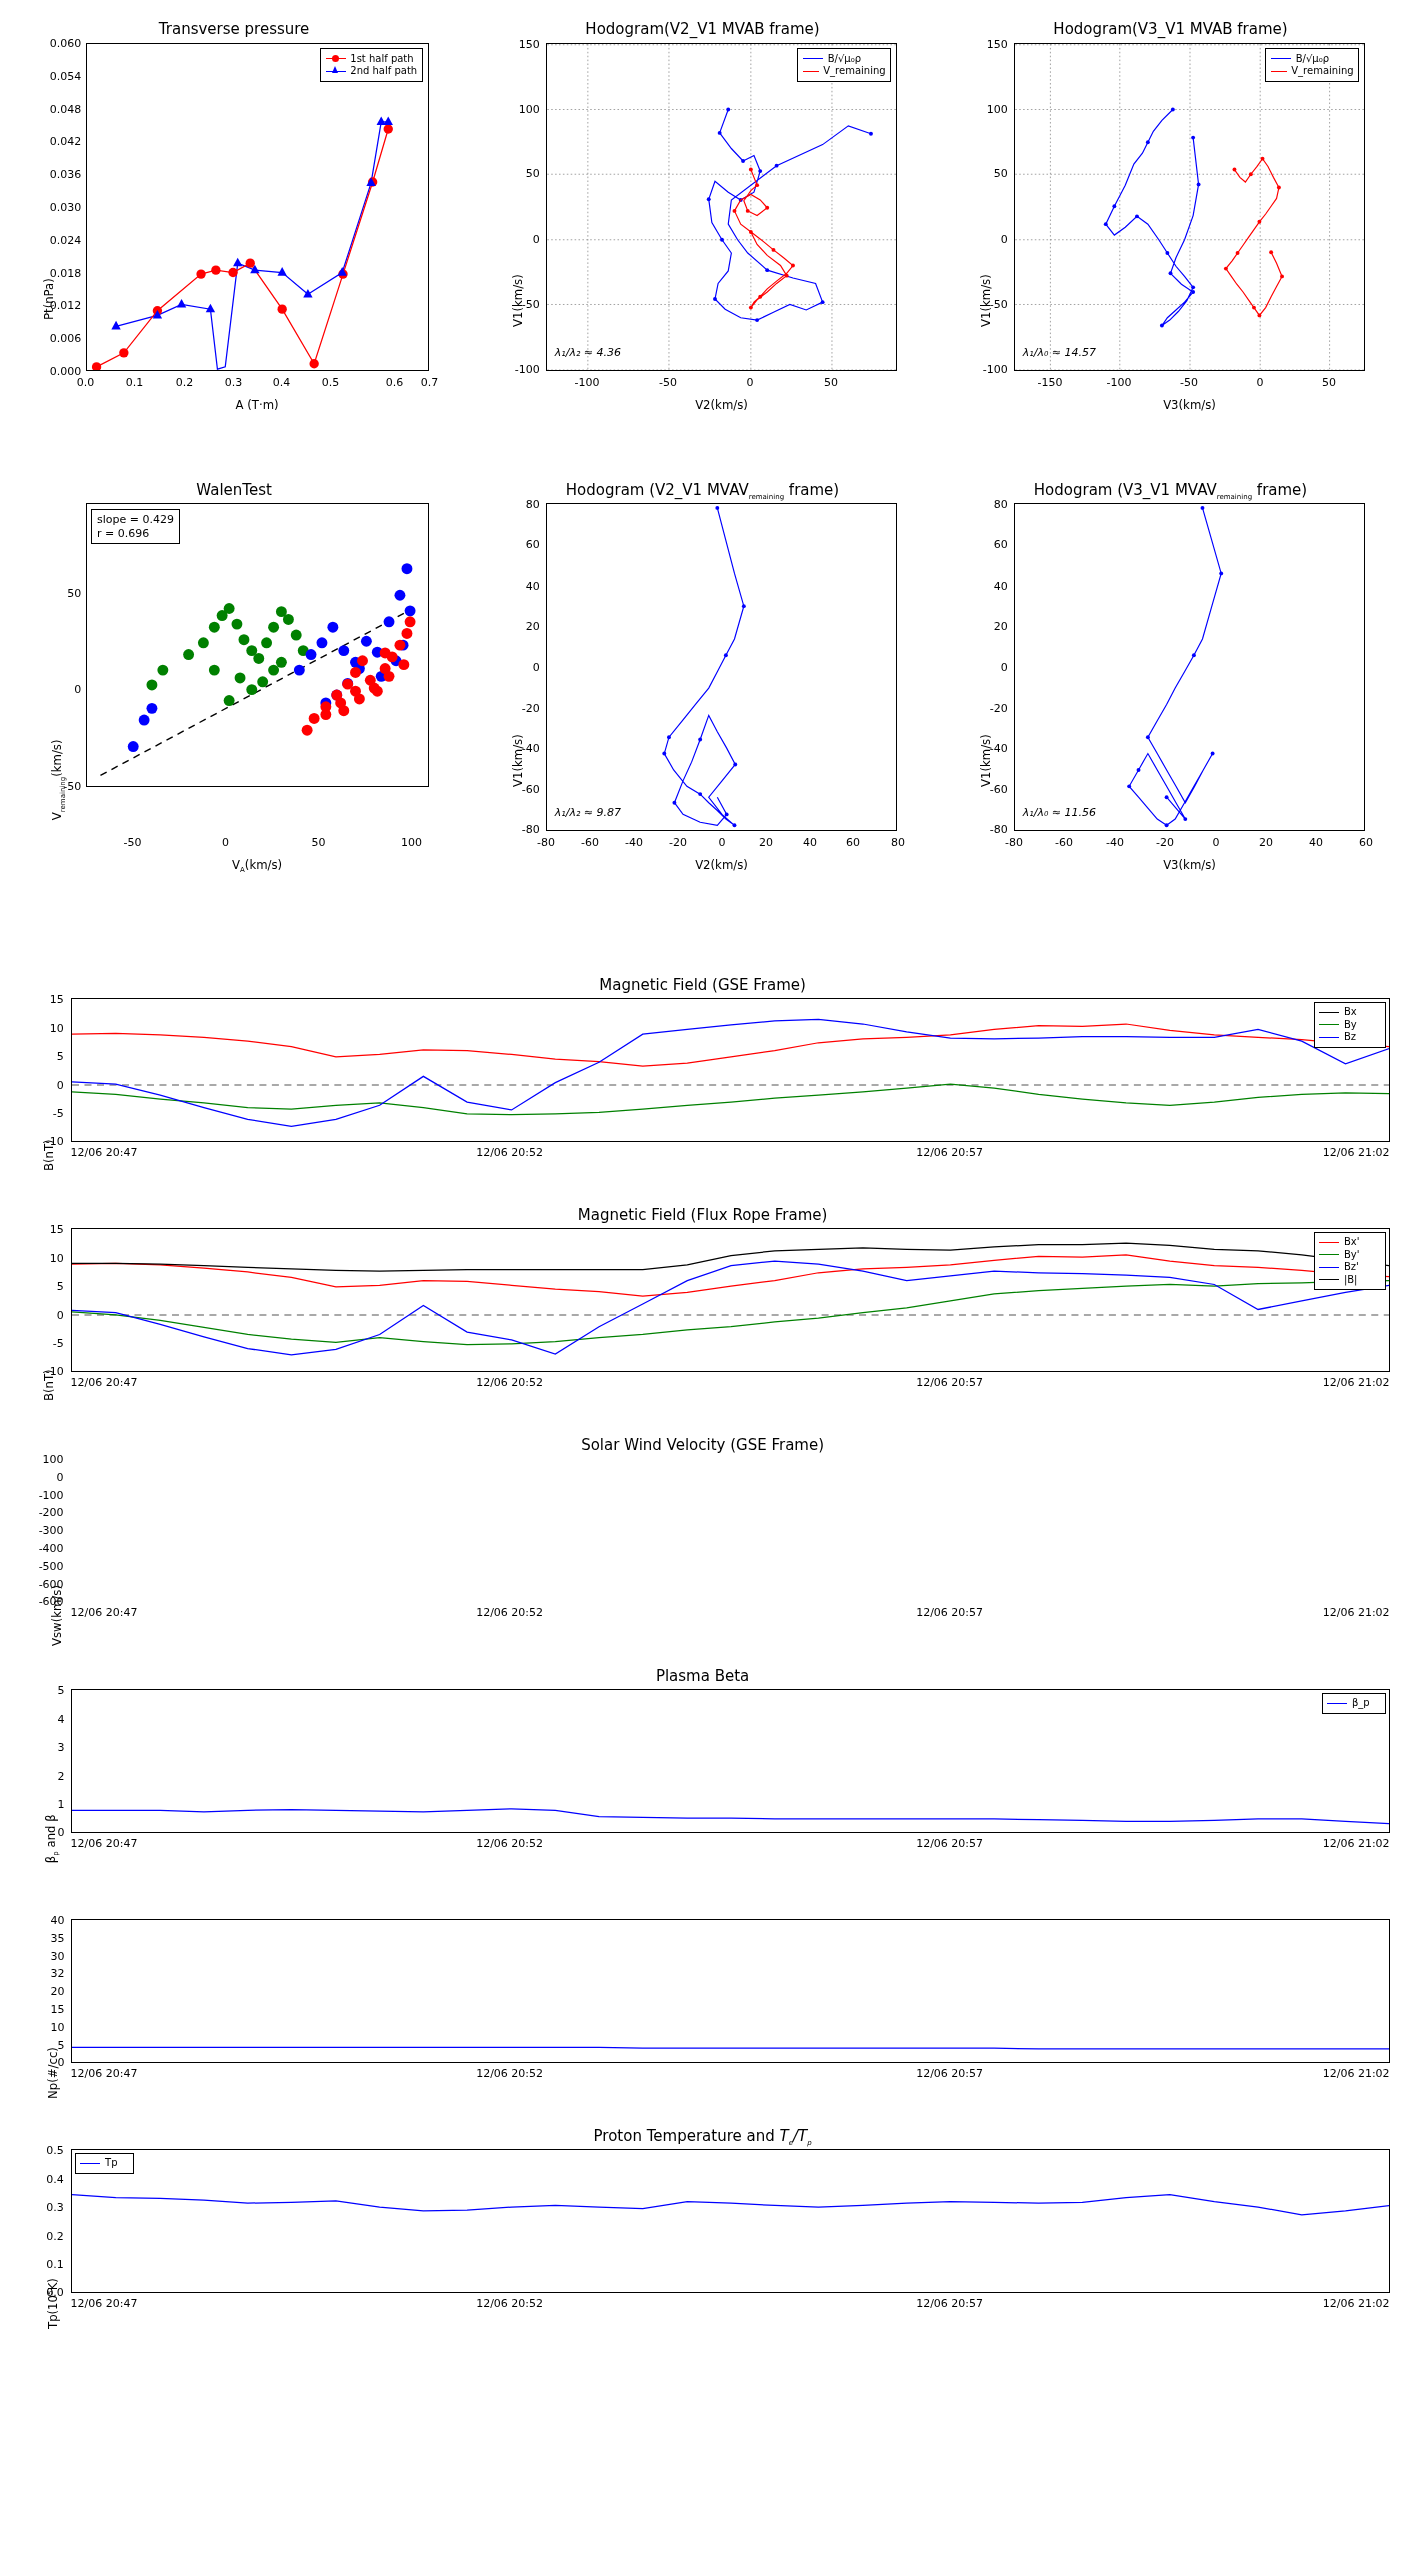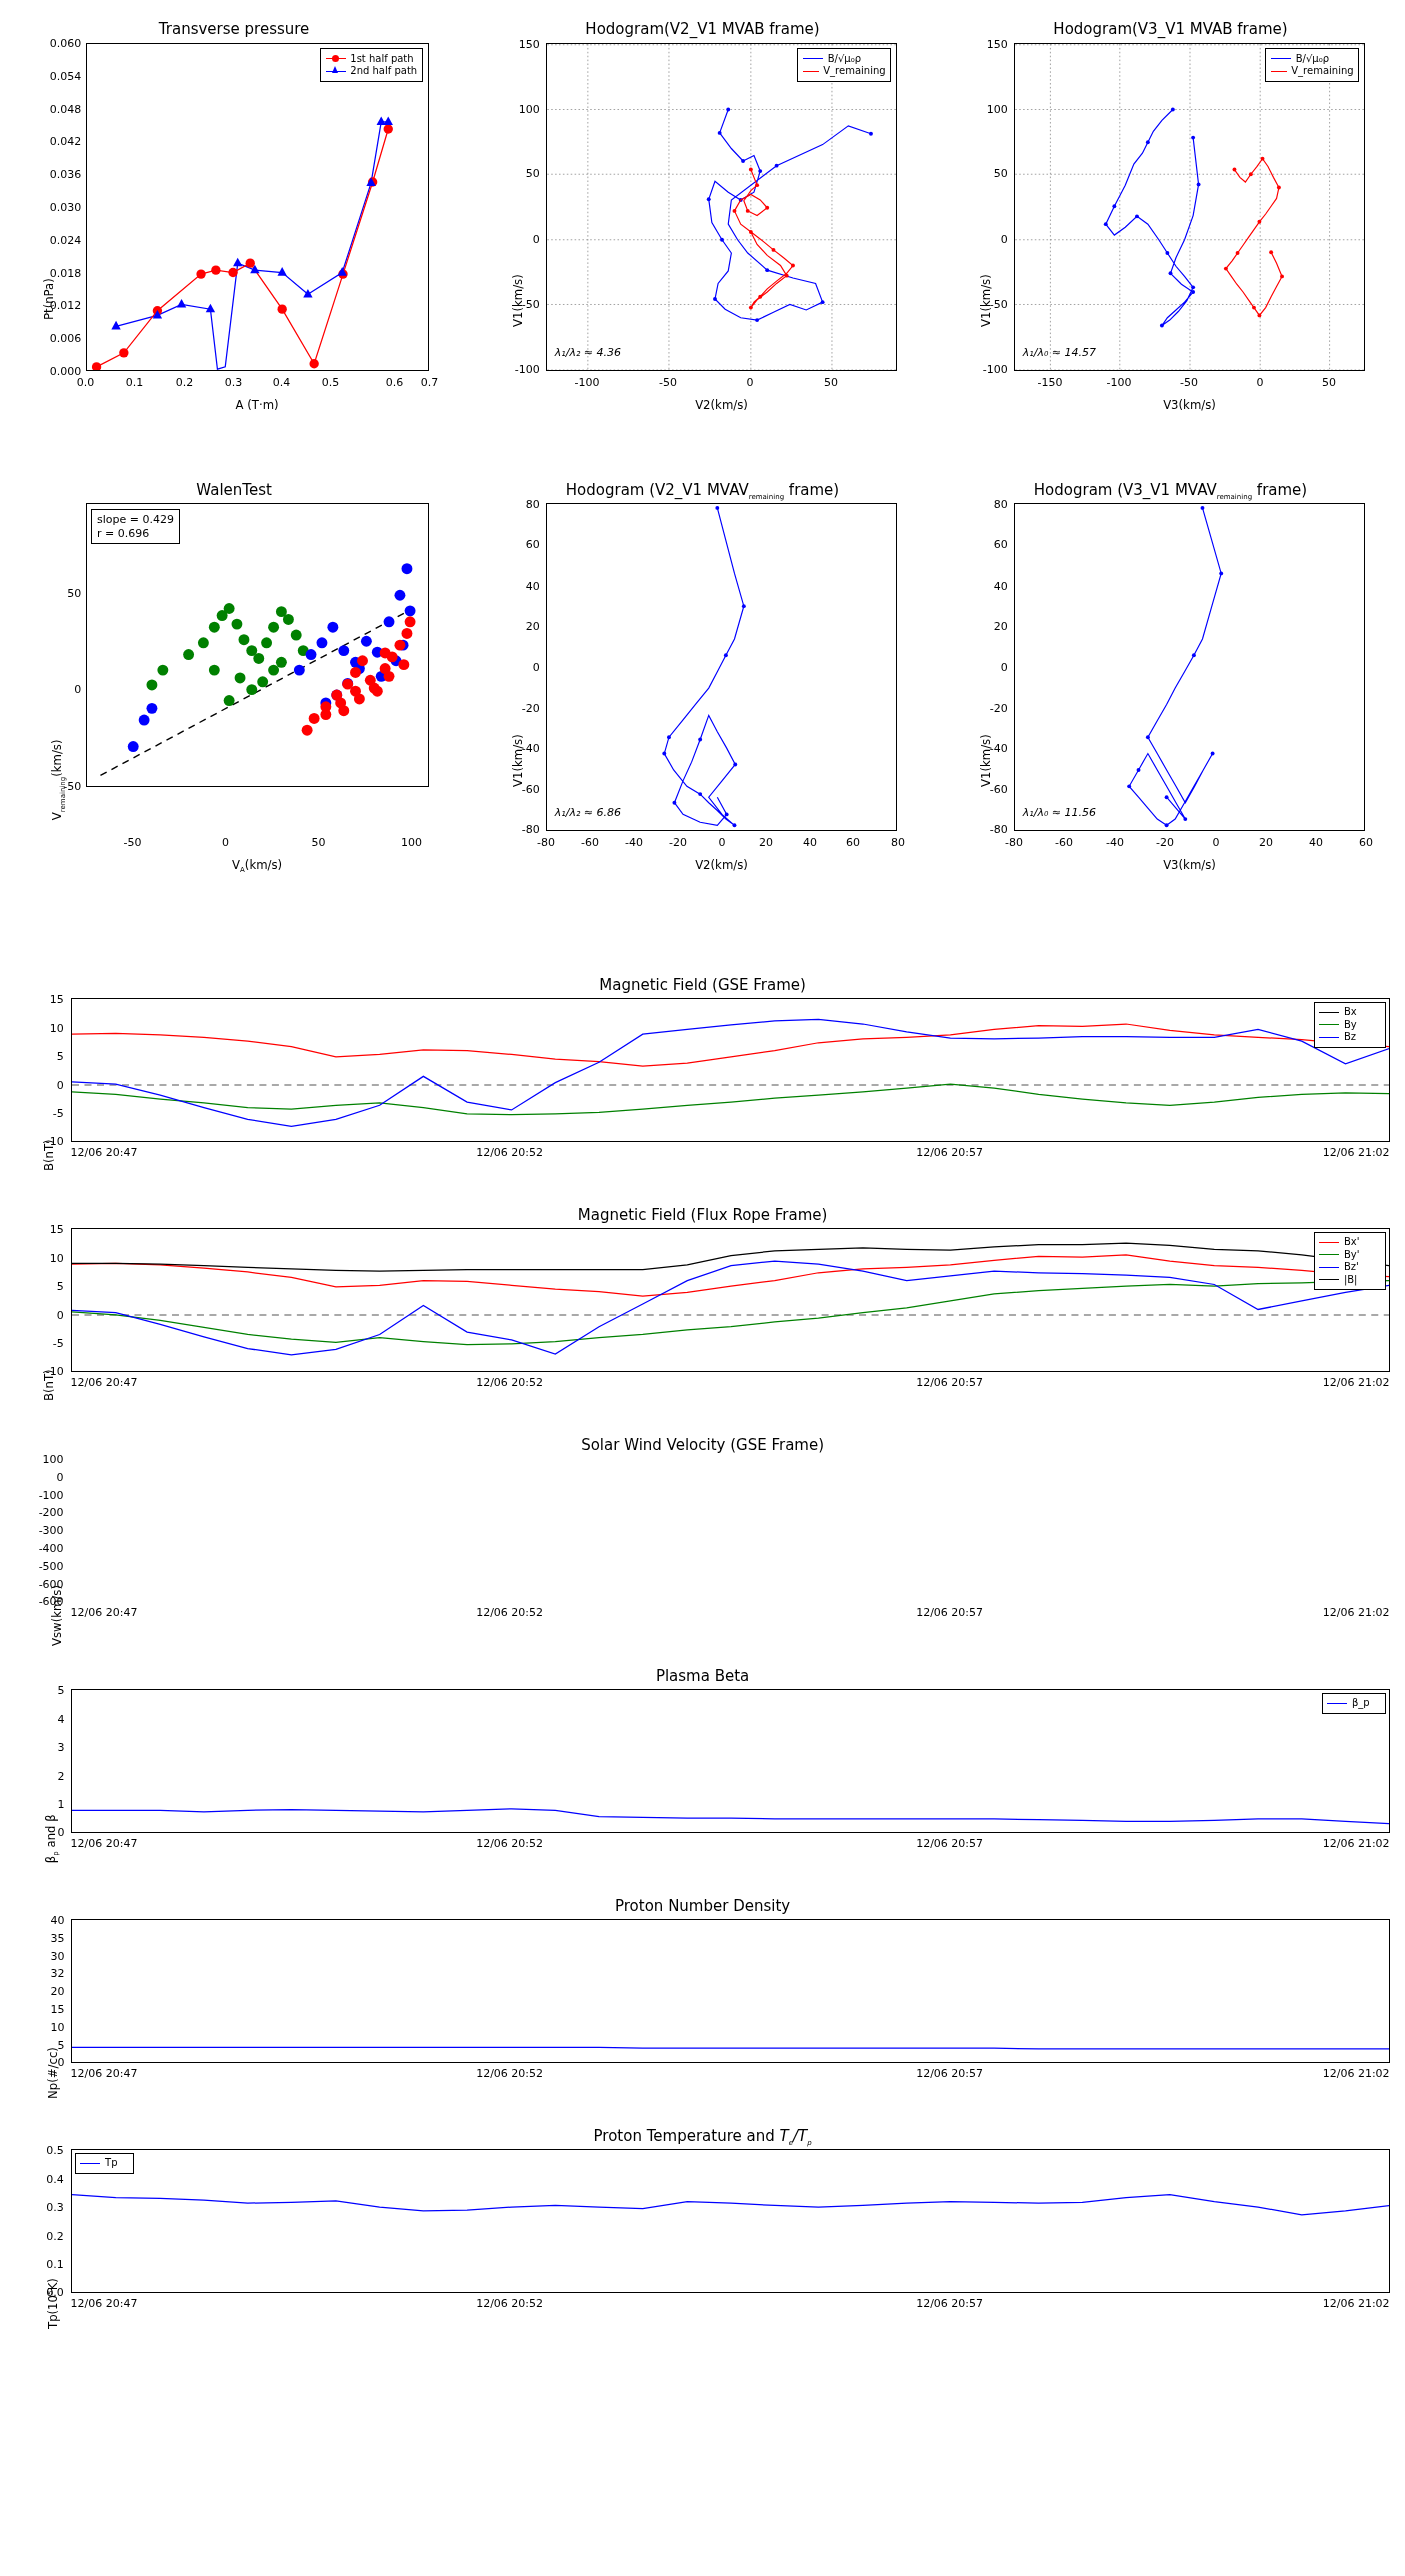--- a/index.html
+++ b/index.html
@@ -390,21 +390,21 @@
           <circle cx="156" cy="299" r="2.5"></circle>
             <circle cx="150" cy="320" r="2.5"></circle>
             <circle cx="196" cy="372" r="2.5"></circle>
           <circle cx="240" cy="412" r="2.5"></circle>
             <circle cx="241" cy="334" r="2.5"></circle>
             <circle cx="196" cy="302" r="2.5"></circle>
           <circle cx="163" cy="383" r="2.5"></circle>
             <circle cx="230" cy="398" r="2.5"></circle>
         </g>
       </svg>
-      <div class="annot" style="left:7.8px;bottom:11px;">λ₁/λ₂ ≈ 6.86</div>
+      <div class="annot" style="left:7.8px;bottom:11px;">λ₁/λ₂ ≈ 9.87</div>
     </div>
 
     <div>
       <div class="tick ticky" style="left:7.8px;top:36px;width:48px;">80</div>
       <div class="tick ticky" style="left:7.8px;top:76px;width:48px;">60</div>
       <div class="tick ticky" style="left:7.8px;top:118px;width:48px;">40</div>
       <div class="tick ticky" style="left:7.8px;top:158px;width:48px;">20</div>
       <div class="tick ticky" style="left:7.8px;top:199px;width:48px;">0</div>
       <div class="tick ticky" style="left:7.8px;top:240px;width:48px;">-20</div>
       <div class="tick ticky" style="left:7.8px;top:280px;width:48px;">-40</div>
@@ -604,21 +604,20 @@
     </div>
     <div>
       <div class="tick" style="left:55px;top:170px;">12/06 20:47</div>
       <div class="tick tickx" style="left:494px;top:170px;">12/06 20:52</div>
       <div class="tick tickx" style="left:934px;top:170px;">12/06 20:57</div>
       <div class="tick" style="left:1288px;top:170px;text-align:right;width:86px;">12/06 21:02</div>
     </div>
   </div>
 
   <div class="panel" style="left:15.6px;top:1897px;width:1374px;height:195px;">
-    <div class="title" style="left:0;top:0px;width:1374px;">Proton Number Density</div>
     <div class="ylabel" style="left:-14px;top:94px;width:101px;transform:rotate(-90deg) translateX(-50%);">Np(#/cc)</div>
     <div class="plotbox" style="left:55px;top:22px;width:1319px;height:144px;">
       <svg width="1318" height="143" viewBox="0 0 1688 183" preserveAspectRatio="none">
         <polyline fill="none" stroke="#0000ff" stroke-width="1.6" points="0,163 56,163 113,163 169,163 225,163 281,163 338,163 394,163 450,163 506,163 563,163 619,163 675,163 731,164 788,164 844,164 900,164 956,164 1013,164 1069,164 1125,164 1181,164 1238,165 1294,165 1350,165 1406,165 1463,165 1519,165 1575,165 1631,165 1688,165"></polyline>
       </svg>
     </div>
     <div>
       <div class="tick ticky" style="left:7.8px;top:22.6px;width:41px;">40</div>
       <div class="tick ticky" style="left:7.8px;top:41px;width:41px;">35</div>
       <div class="tick ticky" style="left:7.8px;top:59px;width:41px;">30</div>

